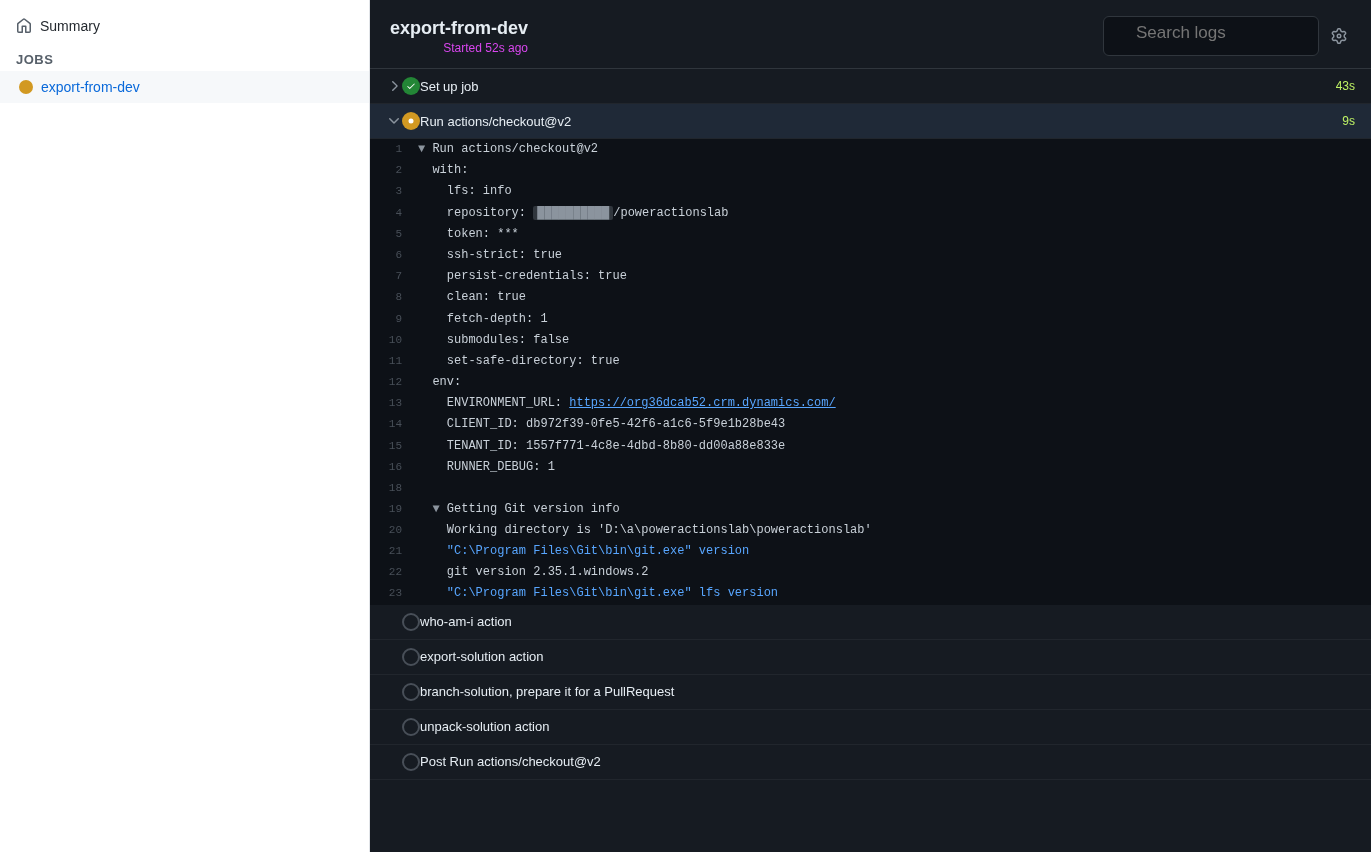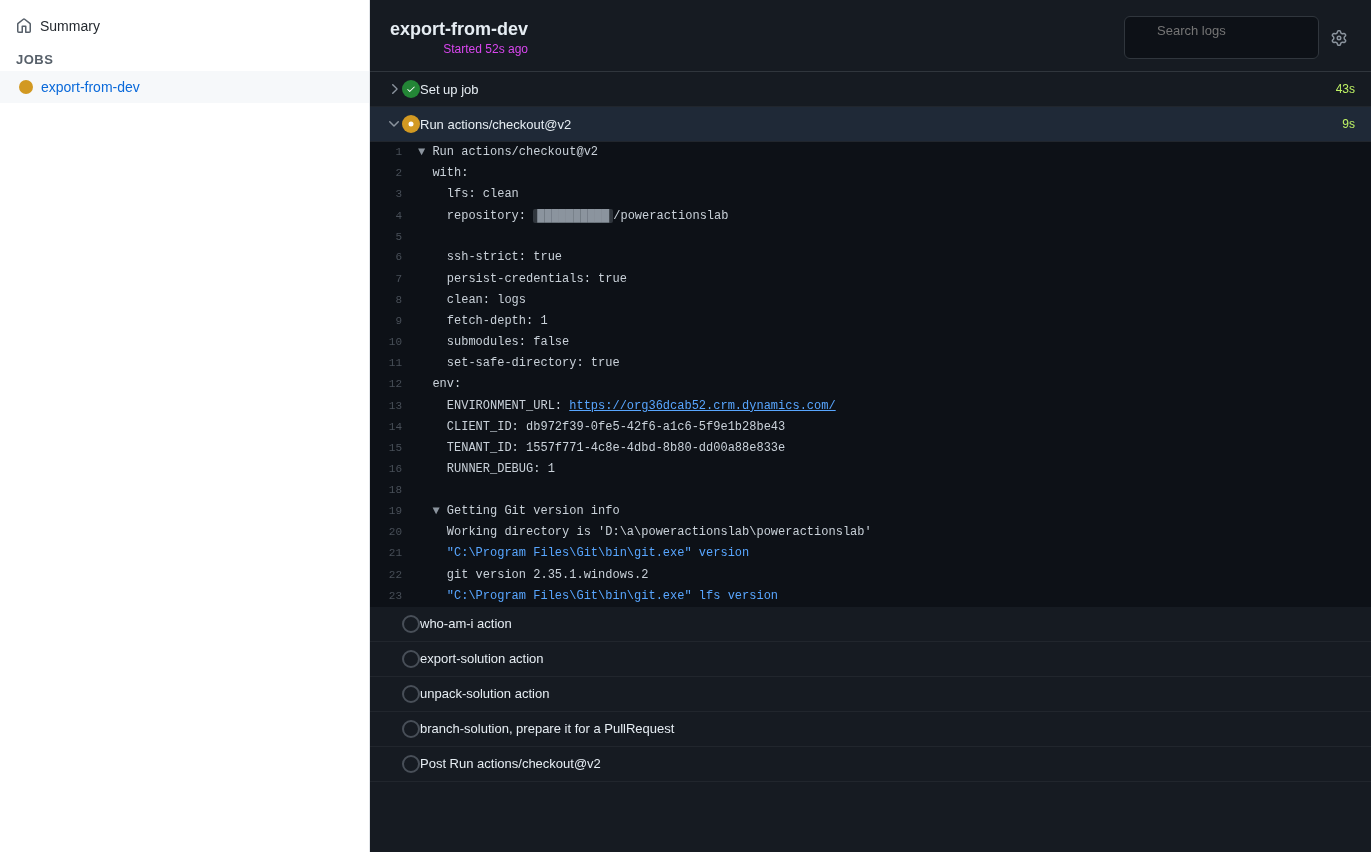--- a/index.html
+++ b/index.html
@@ -98,24 +98,24 @@
     }
     .header-actions {
       display: flex;
       align-items: center;
       gap: 8px;
     }
     .search-logs-input {
       background: #0d1117;
       border: 1px solid #30363d;
       border-radius: 6px;
-      padding: 6px 12px 20px 32px;
+      padding: 6px 12px 12px 32px;
       color: #8b949e;
-      font-size: 13px;
-      width: 195px;
+      font-size: 17px;
+      width: 216px;
       outline: none;
       position: relative;
     }
     .search-container {
       position: relative;
       display: flex;
       align-items: center;
     }
     .search-icon-svg {
       position: absolute;
@@ -312,40 +312,41 @@
       <div class="log-line">
         <span class="log-line-num">1</span>
         <span class="log-line-content"><span class="log-arrow">▼</span> Run actions/checkout@v2</span>
       </div>
       <div class="log-line">
         <span class="log-line-num">2</span>
         <span class="log-line-content">  with:</span>
       </div>
       <div class="log-line">
         <span class="log-line-num">3</span>
-        <span class="log-line-content">    lfs: clean</span>
+        <span class="log-line-content">    lfs: info</span>
       </div>
       <div class="log-line">
         <span class="log-line-num">4</span>
         <span class="log-line-content">    repository: <span style="background:#30363d;border-radius:2px;padding:0 4px;color:#8b949e;">██████████</span>/poweractionslab</span>
       </div>
       <div class="log-line">
         <span class="log-line-num">5</span>
+        <span class="log-line-content">    token: ***</span>
       </div>
       <div class="log-line">
         <span class="log-line-num">6</span>
         <span class="log-line-content">    ssh-strict: true</span>
       </div>
       <div class="log-line">
         <span class="log-line-num">7</span>
         <span class="log-line-content">    persist-credentials: true</span>
       </div>
       <div class="log-line">
         <span class="log-line-num">8</span>
-        <span class="log-line-content">    clean: logs</span>
+        <span class="log-line-content">    clean: true</span>
       </div>
       <div class="log-line">
         <span class="log-line-num">9</span>
         <span class="log-line-content">    fetch-depth: 1</span>
       </div>
       <div class="log-line">
         <span class="log-line-num">10</span>
         <span class="log-line-content">    submodules: false</span>
       </div>
       <div class="log-line">
@@ -411,29 +412,29 @@
       </svg>
       <div class="step-icon-pending"></div>
       <span class="step-name">export-solution action</span>
     </div>
 
     <div class="step-row">
       <svg class="step-chevron" viewBox="0 0 16 16" fill="currentColor" style="visibility:hidden;">
         <path d="M6.22 3.22a.75.75 0 0 1 1.06 0l4.25 4.25a.75.75 0 0 1 0 1.06l-4.25 4.25a.751.751 0 0 1-1.042-.018.751.751 0 0 1-.018-1.042L10.19 8 6.22 4.28a.75.75 0 0 1 0-1.06Z"></path>
       </svg>
       <div class="step-icon-pending"></div>
+      <span class="step-name">branch-solution, prepare it for a PullRequest</span>
+    </div>
+
+    <div class="step-row">
+      <svg class="step-chevron" viewBox="0 0 16 16" fill="currentColor" style="visibility:hidden;">
+        <path d="M6.22 3.22a.75.75 0 0 1 1.06 0l4.25 4.25a.75.75 0 0 1 0 1.06l-4.25 4.25a.751.751 0 0 1-1.042-.018.751.751 0 0 1-.018-1.042L10.19 8 6.22 4.28a.75.75 0 0 1 0-1.06Z"></path>
+      </svg>
+      <div class="step-icon-pending"></div>
       <span class="step-name">unpack-solution action</span>
-    </div>
-
-    <div class="step-row">
-      <svg class="step-chevron" viewBox="0 0 16 16" fill="currentColor" style="visibility:hidden;">
-        <path d="M6.22 3.22a.75.75 0 0 1 1.06 0l4.25 4.25a.75.75 0 0 1 0 1.06l-4.25 4.25a.751.751 0 0 1-1.042-.018.751.751 0 0 1-.018-1.042L10.19 8 6.22 4.28a.75.75 0 0 1 0-1.06Z"></path>
-      </svg>
-      <div class="step-icon-pending"></div>
-      <span class="step-name">branch-solution, prepare it for a PullRequest</span>
     </div>
 
     <div class="step-row">
       <svg class="step-chevron" viewBox="0 0 16 16" fill="currentColor" style="visibility:hidden;">
         <path d="M6.22 3.22a.75.75 0 0 1 1.06 0l4.25 4.25a.75.75 0 0 1 0 1.06l-4.25 4.25a.751.751 0 0 1-1.042-.018.751.751 0 0 1-.018-1.042L10.19 8 6.22 4.28a.75.75 0 0 1 0-1.06Z"></path>
       </svg>
       <div class="step-icon-pending"></div>
       <span class="step-name">Post Run actions/checkout@v2</span>
     </div>
 

